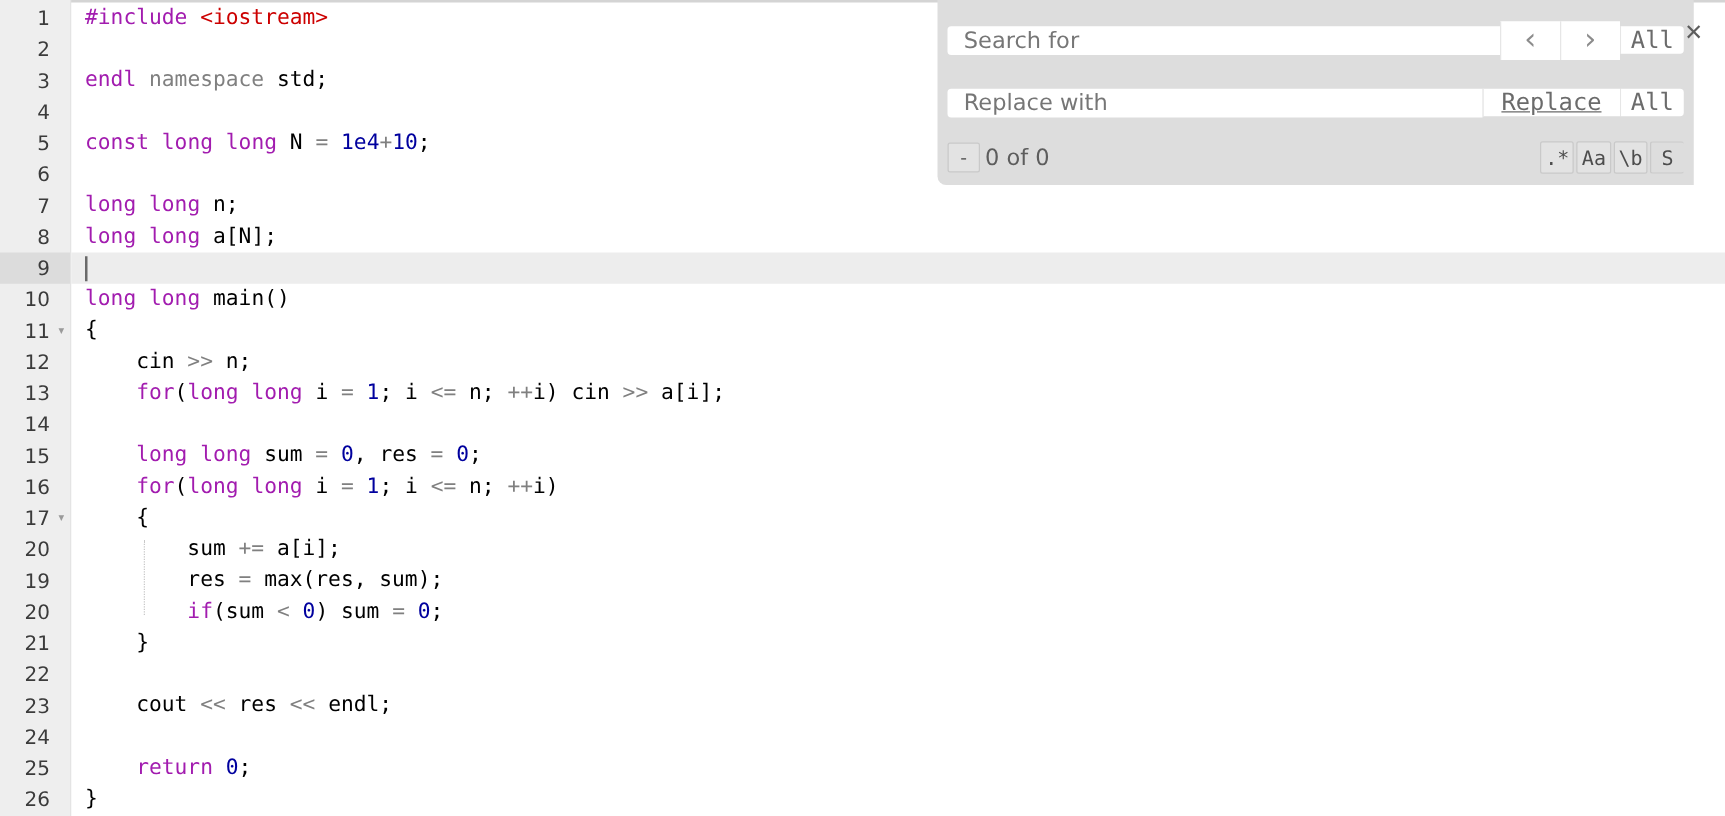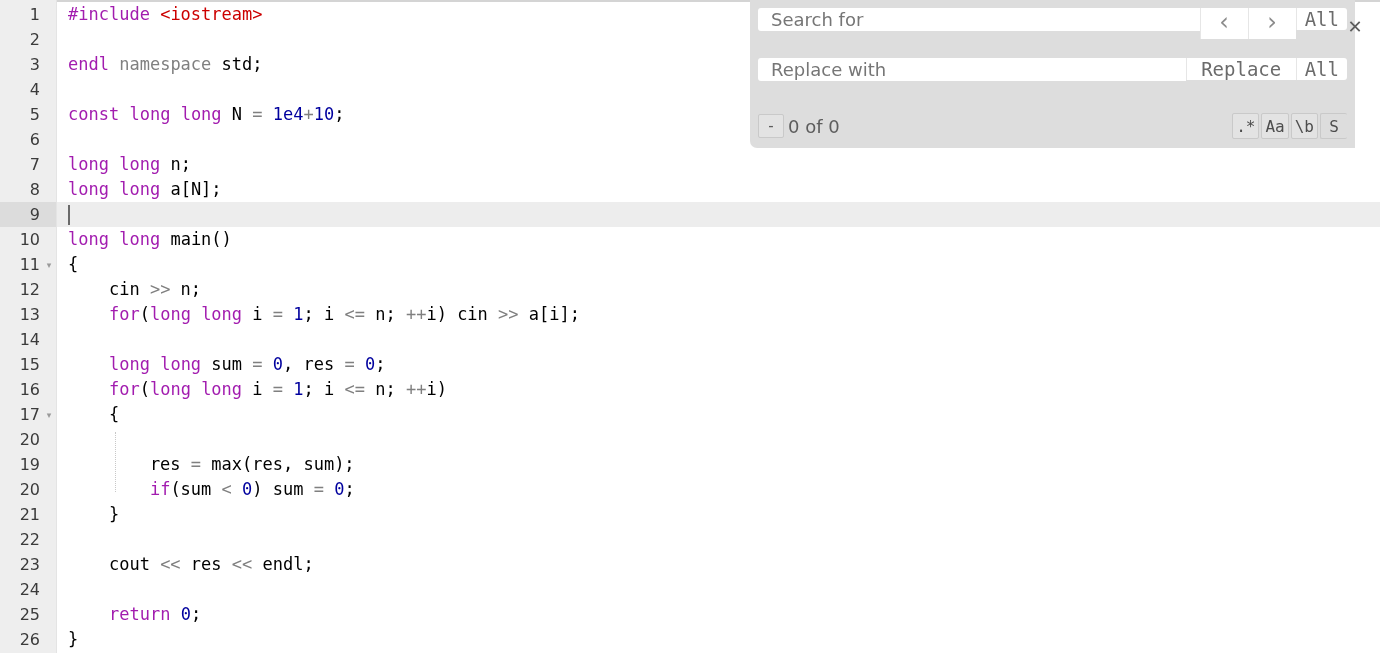--- a/index.html
+++ b/index.html
@@ -141,21 +141,21 @@
     width: 605px;
     height: 148px;
     background: #dddddd;
     border-bottom-left-radius: 7px;
     box-sizing: border-box;
     padding: 8px;
     z-index: 20;
   }
   .sp-row {
     display: flex;
-    align-items: flex-start;
+    align-items: center;
     height: 48px;
     margin-bottom: 2px;
   }
   .sp-field {
     flex: 1 1 auto;
     background: #ffffff;
     border-top-left-radius: 3px;
     border-bottom-left-radius: 3px;
     display: flex;
     align-items: center;
@@ -191,21 +191,21 @@
   .sp-btn:last-child {
     border-top-right-radius: 3px;
     border-bottom-right-radius: 3px;
   }
   .sp-btn.chev {
     font-family: "DejaVu Sans", sans-serif;
     font-size: 24px;
     color: #8c8c8c;
     padding-bottom: 3px;
   }
-  .sp-btn.wide { min-width: 110px; }
+  .sp-btn.wide { min-width: 110px; text-decoration: underline; }
 
   #close-btn {
     position: absolute;
     right: -12px; top: 14px;
     width: 24px;
     height: 24px;
     display: flex;
     align-items: center;
     justify-content: center;
     font-family: "DejaVu Sans", sans-serif;
@@ -281,21 +281,21 @@
       <div class="line"><div class="ln-bg"></div><div class="code-bg"></div><div class="ln">8</div><div class="code"><span class="kw">long</span><span class="pln"> </span><span class="kw">long</span><span class="pln"> </span><span class="pln">a[N];</span></div></div>
       <div class="line current"><div class="ln-bg"></div><div class="code-bg"></div><div class="ln">9</div><div class="code"></div><div class="cursor"></div></div>
       <div class="line"><div class="ln-bg"></div><div class="code-bg"></div><div class="ln">10</div><div class="code"><span class="kw">long</span><span class="pln"> </span><span class="kw">long</span><span class="pln"> </span><span class="pln">main()</span></div></div>
       <div class="line"><div class="ln-bg"></div><div class="code-bg"></div><div class="ln">11</div><div class="fold">▾</div><div class="code"><span class="pln">{</span></div></div>
       <div class="line"><div class="ln-bg"></div><div class="code-bg"></div><div class="ln">12</div><div class="code"><span class="pln">    cin </span><span class="op">&gt;&gt;</span><span class="pln"> n;</span></div></div>
       <div class="line"><div class="ln-bg"></div><div class="code-bg"></div><div class="ln">13</div><div class="code"><span class="pln">    </span><span class="kw">for</span><span class="pln">(</span><span class="kw">long</span><span class="pln"> </span><span class="kw">long</span><span class="pln"> i </span><span class="op">=</span><span class="pln"> </span><span class="num">1</span><span class="pln">; i </span><span class="op">&lt;=</span><span class="pln"> n; </span><span class="op">++</span><span class="pln">i) cin </span><span class="op">&gt;&gt;</span><span class="pln"> a[i];</span></div></div>
       <div class="line"><div class="ln-bg"></div><div class="code-bg"></div><div class="ln">14</div><div class="code"></div></div>
       <div class="line"><div class="ln-bg"></div><div class="code-bg"></div><div class="ln">15</div><div class="code"><span class="pln">    </span><span class="kw">long</span><span class="pln"> </span><span class="kw">long</span><span class="pln"> sum </span><span class="op">=</span><span class="pln"> </span><span class="num">0</span><span class="pln">, res </span><span class="op">=</span><span class="pln"> </span><span class="num">0</span><span class="pln">;</span></div></div>
       <div class="line"><div class="ln-bg"></div><div class="code-bg"></div><div class="ln">16</div><div class="code"><span class="pln">    </span><span class="kw">for</span><span class="pln">(</span><span class="kw">long</span><span class="pln"> </span><span class="kw">long</span><span class="pln"> i </span><span class="op">=</span><span class="pln"> </span><span class="num">1</span><span class="pln">; i </span><span class="op">&lt;=</span><span class="pln"> n; </span><span class="op">++</span><span class="pln">i)</span></div></div>
       <div class="line"><div class="ln-bg"></div><div class="code-bg"></div><div class="ln">17</div><div class="fold">▾</div><div class="code"><span class="pln">    {</span></div></div>
-      <div class="line"><div class="ln-bg"></div><div class="code-bg"></div><div class="ln">20</div></div>
+      <div class="line"><div class="ln-bg"></div><div class="code-bg"></div><div class="ln">20</div><div class="code"><span class="pln">        sum </span><span class="op">+=</span><span class="pln"> a[i];</span></div></div>
       <div class="line"><div class="ln-bg"></div><div class="code-bg"></div><div class="ln">19</div><div class="code"><span class="pln">        res </span><span class="op">=</span><span class="pln"> max(res, sum);</span></div></div>
       <div class="line"><div class="ln-bg"></div><div class="code-bg"></div><div class="ln">20</div><div class="code"><span class="pln">        </span><span class="kw">if</span><span class="pln">(sum </span><span class="op">&lt;</span><span class="pln"> </span><span class="num">0</span><span class="pln">) sum </span><span class="op">=</span><span class="pln"> </span><span class="num">0</span><span class="pln">;</span></div></div>
       <div class="line"><div class="ln-bg"></div><div class="code-bg"></div><div class="ln">21</div><div class="code"><span class="pln">    }</span></div></div>
       <div class="line"><div class="ln-bg"></div><div class="code-bg"></div><div class="ln">22</div><div class="code"></div></div>
       <div class="line"><div class="ln-bg"></div><div class="code-bg"></div><div class="ln">23</div><div class="code"><span class="pln">    cout </span><span class="op">&lt;&lt;</span><span class="pln"> res </span><span class="op">&lt;&lt;</span><span class="pln"> endl;</span></div></div>
       <div class="line"><div class="ln-bg"></div><div class="code-bg"></div><div class="ln">24</div><div class="code"></div></div>
       <div class="line"><div class="ln-bg"></div><div class="code-bg"></div><div class="ln">25</div><div class="code"><span class="pln">    </span><span class="kw">return</span><span class="pln"> </span><span class="num">0</span><span class="pln">;</span></div></div>
       <div class="line"><div class="ln-bg"></div><div class="code-bg"></div><div class="ln">26</div><div class="code"><span class="pln">}</span></div></div>
     </div>
 

